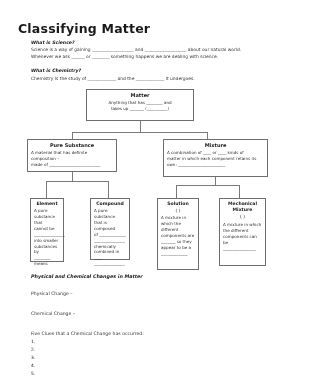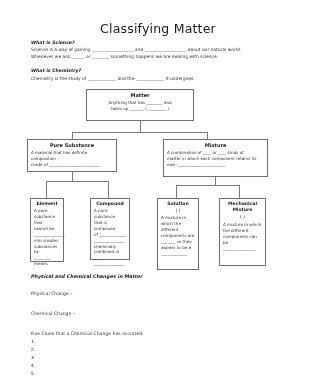--- a/index.html
+++ b/index.html
@@ -17,25 +17,25 @@
   }
   .page {
     position: absolute;
     left: 0; top: 0;
     width: 300px;
     height: 388px;
     background: #fff;
   }
   .title {
     position: absolute;
-    left: 8px; top: 21px;
+    left: 18px; top: 21px;
     width: 300px;
-    text-align: center;
+    text-align: left;
     font-size: 12.5px;
-    font-weight: normal;
+    font-weight: bold;
     letter-spacing: 0.2px;
     font-family: "DejaVu Sans", sans-serif;
   }
   .sec-head {
     position: absolute;
     font-size: 4.6px;
     font-weight: bold;
     font-style: italic;
     font-family: "DejaVu Sans", sans-serif;
     white-space: nowrap;

